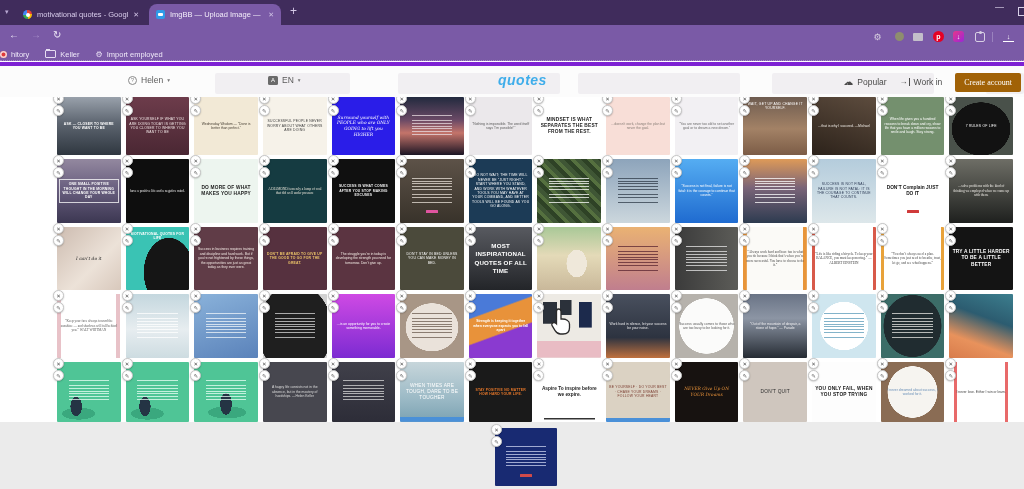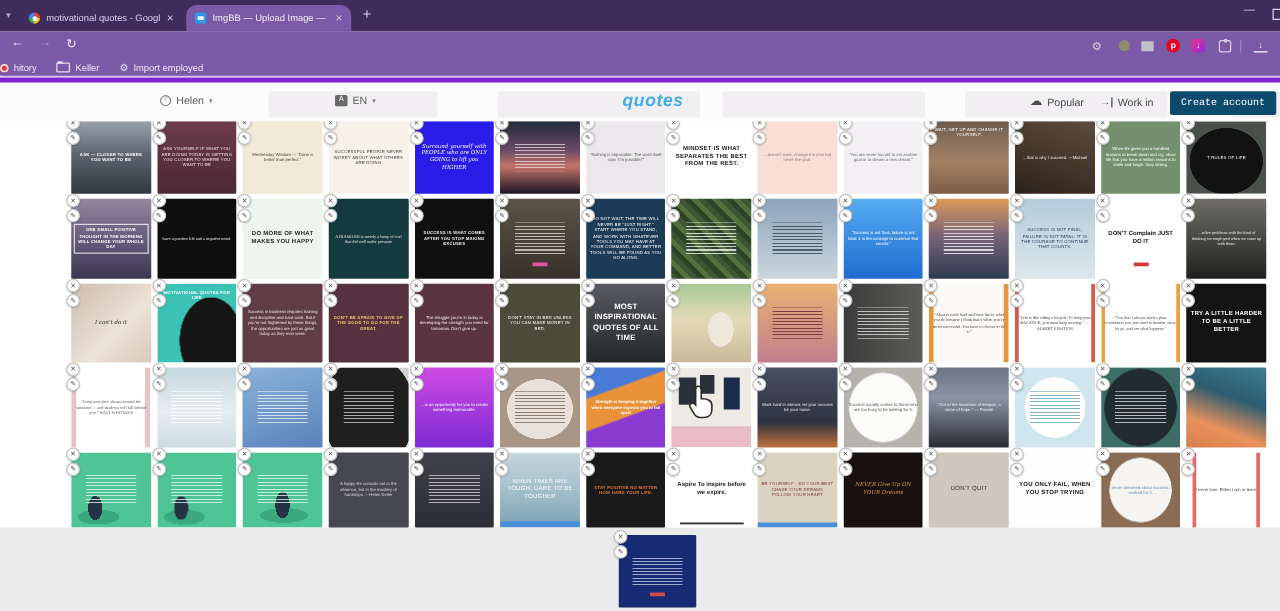--- a/index.html
+++ b/index.html
@@ -61,21 +61,21 @@
   .hgroup{position:absolute;top:9px;display:flex;align-items:center;gap:4px;font-size:8.5px;color:#5a5a5a;z-index:22}
   .qmark{width:9px;height:9px;border-radius:50%;border:1px solid #8a8a8a;font-size:6px;display:flex;align-items:center;justify-content:center;color:#8a8a8a;box-sizing:border-box}
   .caret{font-size:5.5px;color:#777}
   .azbadge{width:10px;height:9px;background:#6a6a6a;border-radius:1.5px;color:#fff;font-size:6px;display:flex;align-items:center;justify-content:center}
   .logo{position:absolute;left:498px;top:6px;font-size:14px;font-weight:800;font-style:italic;color:#3fadea;letter-spacing:.5px;z-index:22}
   .hright{position:absolute;right:3px;top:4px;height:24px;display:flex;align-items:center;gap:13px;z-index:22;font-size:8.5px;color:#4a4a4a}
   .hitem{display:flex;align-items:center;gap:4px}
   .cloud{position:relative;font-size:10px;color:#4a4a4a;line-height:8px}
   .cloud b{position:absolute;left:3px;top:2.5px;font-size:4.5px;color:#fcfcfc}
   .siarrow{font-size:8px;color:#4a4a4a;border-right:1.2px solid #4a4a4a;padding-right:1px;line-height:8px}
-  .cta{background:#0c4a6e;color:#fff;font-size:8px;padding:5px 9px;border-radius:2px;border:none;font-family:Liberation Mono, monospace}
+  .cta{background:#a16207;color:#fff;font-size:8px;padding:5px 9px;border-radius:2px;border:none;font-family:Liberation Serif, serif}
 
   
   .band{position:absolute;left:0;top:422px;width:1024px;height:67px;background:#ebebeb;z-index:1}
   #grid{position:absolute;left:57px;top:97px;width:956px;z-index:10}
   .grow{display:grid;grid-template-columns:repeat(14,1fr);gap:5px;margin-bottom:4px}
   .tile{position:relative;border-radius:1px}
   .tin{position:absolute;inset:0;overflow:hidden;display:flex;align-items:center;justify-content:center;
        text-align:center;padding:3px;box-sizing:border-box;border-radius:1px;flex-direction:column}
   .ttext{font-size:3.4px;line-height:1.3;word-break:break-word}
   .ttext.lg{font-size:4.8px}

